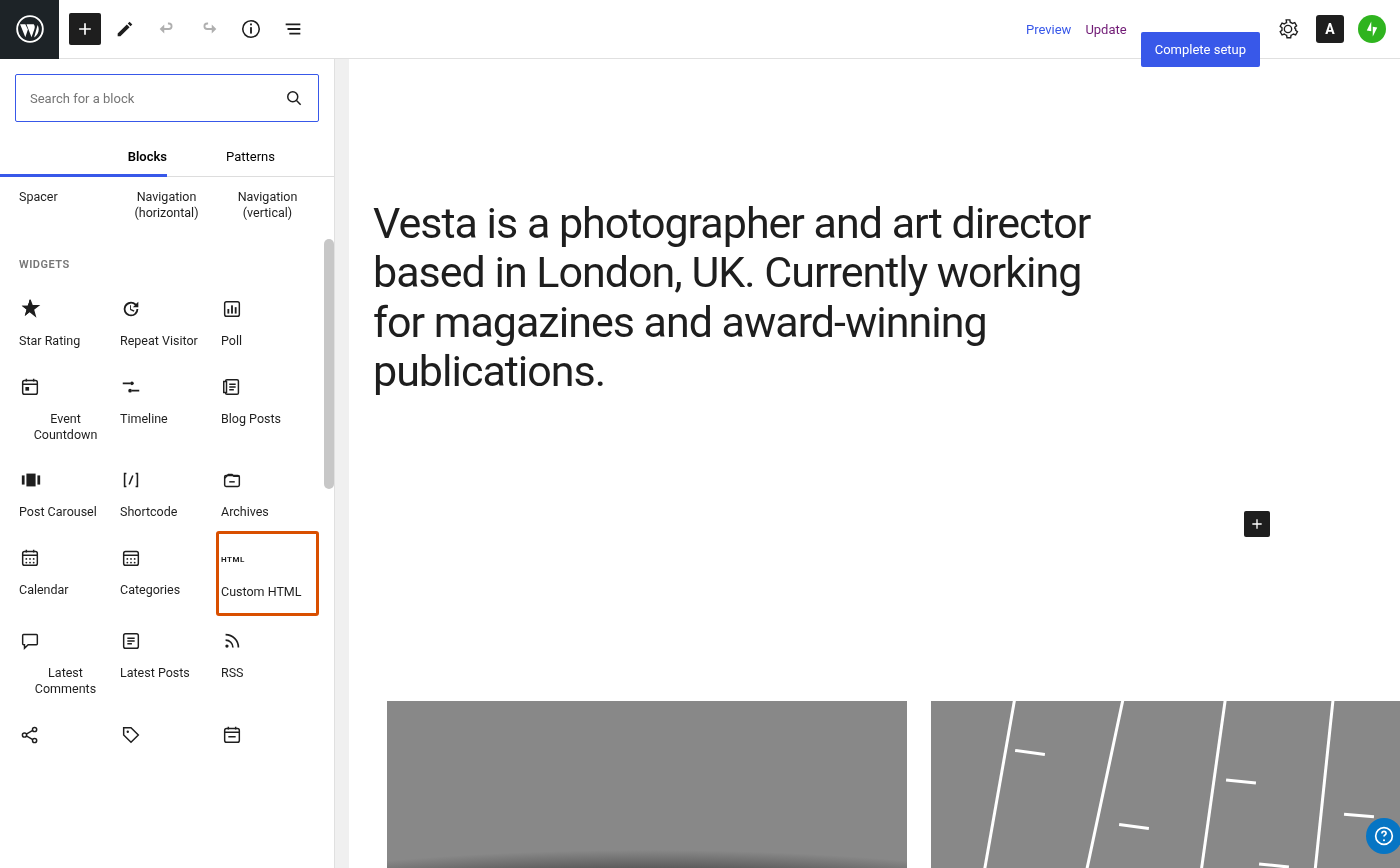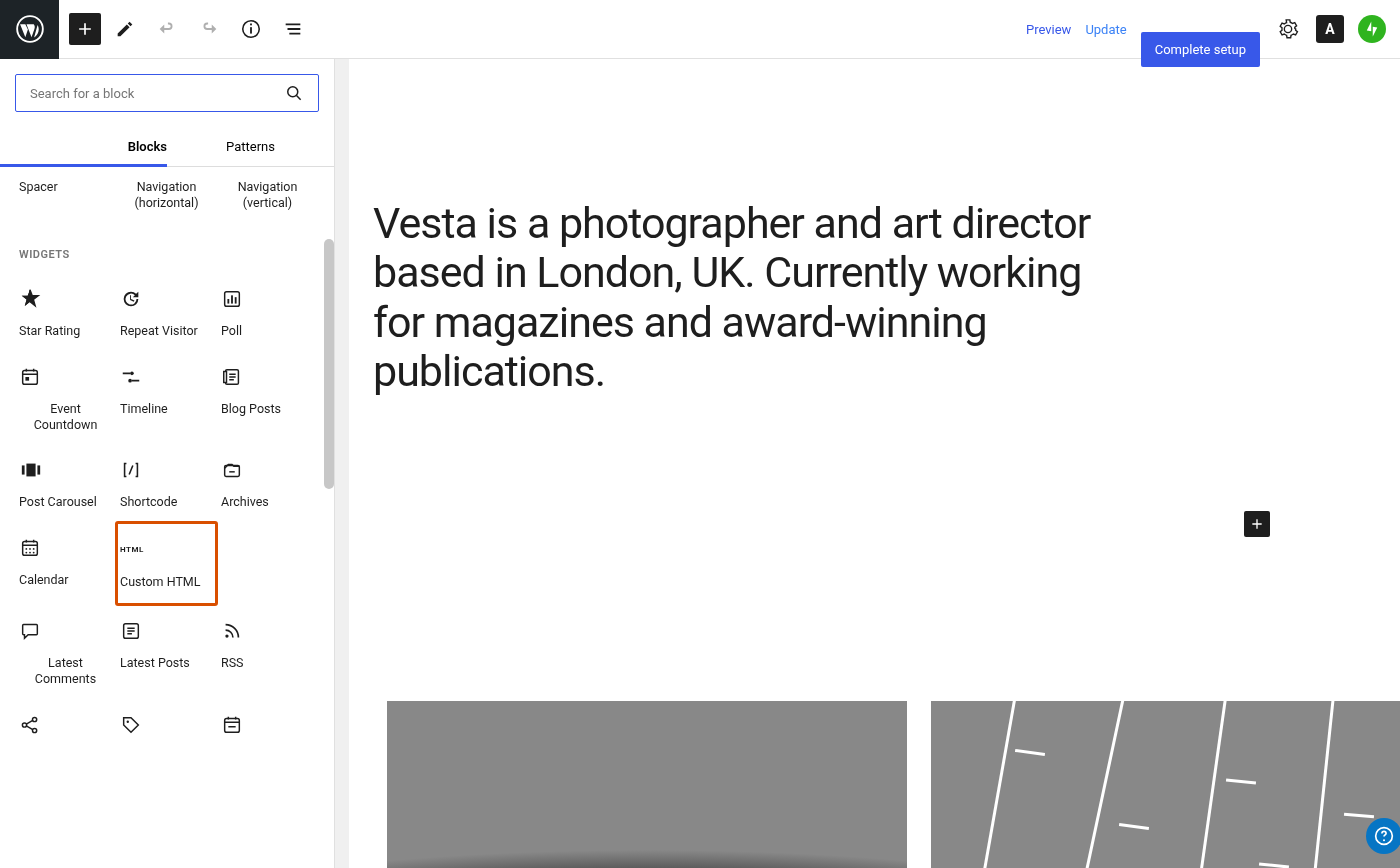--- a/index.html
+++ b/index.html
@@ -6,31 +6,31 @@
   body { width: 1400px; height: 868px; overflow: hidden; background: #fff; }
   .topbar { height: 59px; display: flex; align-items: center; border-bottom: 1px solid #e0e0e0; }
   .wp-logo { width: 59px; height: 59px; background: #1d2327; display: flex; align-items: center; justify-content: center; color: #fff; }
   .toolbar-left { display: flex; align-items: center; padding: 0 10px; gap: 6px; }
   .icon-btn { width: 36px; height: 36px; display: flex; align-items: center; justify-content: center; border-radius: 3px; cursor: pointer; color: #1e1e1e; }
   .icon-btn.add { background: #1e1e1e; color: #fff; border-radius: 2px; width: 32px; height: 32px; }
   .icon-btn.disabled { opacity: .35; }
   .toolbar-right { margin-left: auto; display: flex; align-items: center; gap: 14px; padding-right: 14px; justify-content: space-between; }
   .txt-btn { font-size: 13px; cursor: pointer; }
   .txt-btn.preview { color: #3858e9; }
-  .txt-btn.update { color: #3b82f6; }
+  .txt-btn.update { color: #701a75; }
   .btn-primary { background: #3858e9; color: #fff; font-size: 13px; padding: 10px 14px; border-radius: 2px; cursor: pointer; margin-top: 40px; }
   .right-icon { width: 28px; height: 28px; display: flex; align-items: center; justify-content: center; border-radius: 4px; cursor: pointer; }
   .a11y-btn { background: #1e1e1e; color: #fff; font-weight: 700; font-size: 14px; width: 28px; height: 28px; border-radius: 3px; display: flex; align-items: center; justify-content: center; }
   .jetpack { width: 28px; height: 28px; border-radius: 50%; background: #2fb41f; display: flex; align-items: center; justify-content: center; }
 
   .main { display: flex; height: calc(100% - 59px); }
   .inserter { width: 335px; border-right: 1px solid #e0e0e0; display: flex; flex-direction: column; position: relative; }
   .scrollbar { position: absolute; right: 0; top: 180px; width: 10px; height: 250px; background: #c7c7c7; border-radius: 5px; }
   .search-wrap { padding: 15px; }
-  .search-box { border: 1.5px solid #3858e9; border-radius: 2px; height: 38px; display: flex; align-items: center; padding: 0 14px; }
+  .search-box { border: 1.5px solid #3858e9; border-radius: 2px; height: 48px; display: flex; align-items: center; padding: 0 14px; }
   .search-box input { border: none; outline: none; flex: 1; font-size: 13px; color: #1e1e1e; }
   .search-box input::placeholder { color: #757575; }
   .tabs { display: flex; border-bottom: 1px solid #ddd; }
   .tab { flex: 1; text-align: center; padding: 12px 0; font-size: 13px; cursor: pointer; position: relative; }
   .tab.active { font-weight: 600; text-align: right; }
   .tab.active::after { content:''; position: absolute; left: 0; right: 0; bottom: -1px; height: 3px; background: #3858e9; }
   .blocks-scroll { overflow: hidden; flex: 1; padding: 0 15px; }
   .block-row { display: flex; }
   .block-item { width: 101px; display: flex; flex-direction: column; align-items: flex-start; text-align: center; padding: 12px 4px; font-size: 12.5px; color: #1e1e1e; cursor: pointer; border-radius: 3px; }
   .block-item .icon-wrap { height: 28px; display: flex; align-items: center; justify-content: center; margin-bottom: 10px; }
@@ -252,20 +252,35 @@
                 <circle cx="8" cy="13" r="1" fill="#1e1e1e"></circle>
                 <circle cx="12" cy="13" r="1" fill="#1e1e1e"></circle>
                 <circle cx="16" cy="13" r="1" fill="#1e1e1e"></circle>
                 <circle cx="8" cy="17" r="1" fill="#1e1e1e"></circle>
                 <circle cx="12" cy="17" r="1" fill="#1e1e1e"></circle>
                 <circle cx="16" cy="17" r="1" fill="#1e1e1e"></circle>
               </svg>
             </div>
           <span class="label">Calendar</span>
         </div>
+        <div class="block-item">
+          <div class="icon-wrap">
+              <svg width="22" height="22" viewBox="0 0 24 24">
+                <rect x="4" y="5" width="16" height="15" rx="2" stroke="#1e1e1e" stroke-width="1.6" fill="none"></rect>
+                <path d="M4 9h16" stroke="#1e1e1e" stroke-width="1.6"></path>
+                <circle cx="8" cy="13" r="1" fill="#1e1e1e"></circle>
+                <circle cx="12" cy="13" r="1" fill="#1e1e1e"></circle>
+                <circle cx="16" cy="13" r="1" fill="#1e1e1e"></circle>
+                <circle cx="8" cy="17" r="1" fill="#1e1e1e"></circle>
+                <circle cx="12" cy="17" r="1" fill="#1e1e1e"></circle>
+                <circle cx="16" cy="17" r="1" fill="#1e1e1e"></circle>
+              </svg>
+            </div>
+          <span class="label">Categories</span>
+        </div>
         <div class="block-item highlight">
           <div class="icon-wrap">
               <span class="html-label">HTML</span>
             </div>
           <span class="label">Custom HTML</span>
         </div>
       </div>
 
       <div class="block-row">
         <div class="block-item">

